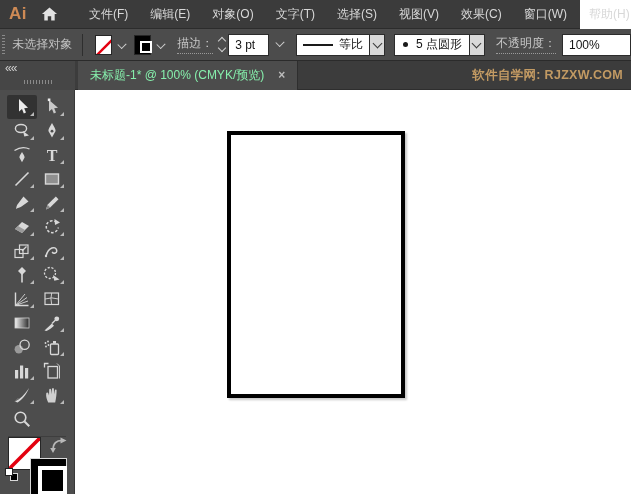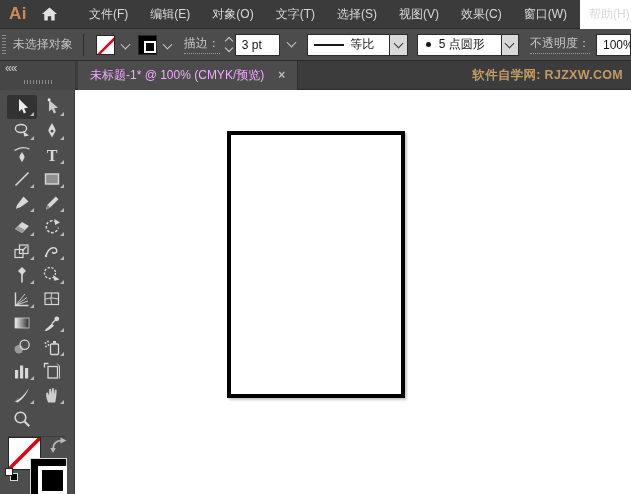--- a/index.html
+++ b/index.html
@@ -48,21 +48,21 @@
 
   
   #toolbar-header { position:absolute; left:0; top:61px; width:75px; height:29px; background:#464646; }
   #toolbar-header .collapse { position:absolute; left:5px; top:0px; color:#cfcfcf; font-size:12px; letter-spacing:-1px; }
   #toolbar-header .hgrip { position:absolute; left:24px; top:19px; width:28px; height:4px;
     background-image:repeating-linear-gradient(90deg,#8a8a8a 0 1px, transparent 1px 3px); }
   #tabbar { position:absolute; left:75px; top:61px; width:556px; height:29px; background:#3c3c3c;
     border-bottom:1px solid #2e2e2e; display:flex; align-items:center; }
   #doc-tab { margin-left:3px; height:29px; background:#4c4c4c; display:flex; align-items:center;
     padding:0 12px; border-right:1px solid #2e2e2e; }
-  #doc-tab .tab-title { color:#f0abfc; font-size:12px; white-space:nowrap; }
+  #doc-tab .tab-title { color:#86efac; font-size:12px; white-space:nowrap; }
   #doc-tab .tab-close { color:#bdbdbd; font-size:12px; font-weight:bold; margin-left:14px; }
   #promo { position:absolute; right:8px; top:0; line-height:29px; color:#c29a63; font-weight:bold;
     font-size:12.5px; letter-spacing:0.3px; white-space:nowrap; }
 
   
   #toolbar { position:absolute; left:0; top:90px; width:75px; height:404px; background:#4d4d4d;
     border-right:1px solid #383838; }
   #tools { display:flex; flex-wrap:wrap; width:62px; margin:5px 0 0 7px; }
   .tool { width:30px; height:24px; display:flex; align-items:center; justify-content:center; position:relative; }
   .tool.selected { background:#323232; border-radius:2px; }
@@ -143,21 +143,21 @@
 
   <span class="white-field" style="margin-left:9px; width:88px;">
     <span class="brush-dot"></span>
     <span>5 点圆形</span>
   </span>
   <span class="drop-btn">
       <span class="chev dark" style="margin-top:-2px;"></span>
     </span>
 
   <span class="cb-link" style="margin-left:11px;font-family:Liberation Mono, monospace;">不透明度：</span>
-  <span class="white-field" style="margin-left:6px; width:35px; flex-shrink:0;">100%</span>
+  <span class="white-field" style="margin-left:6px; width:69px; flex-shrink:0;">100%</span>
 </div>
 
 <div id="toolbar-header">
   <span class="collapse">««</span>
   <span class="hgrip"></span>
 </div>
 <div id="tabbar">
   <div id="doc-tab">
     <span class="tab-title">未标题-1* @ 100% (CMYK/预览)</span>
     <span class="tab-close">×</span>

